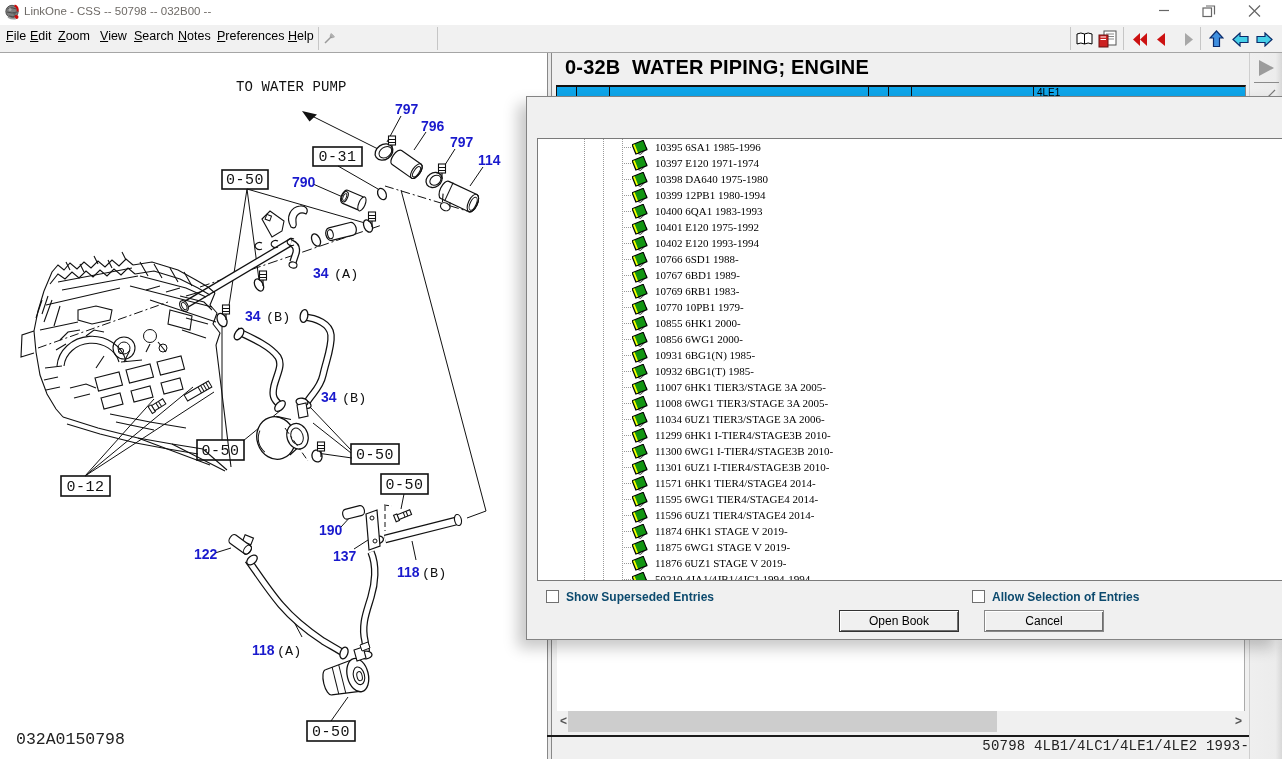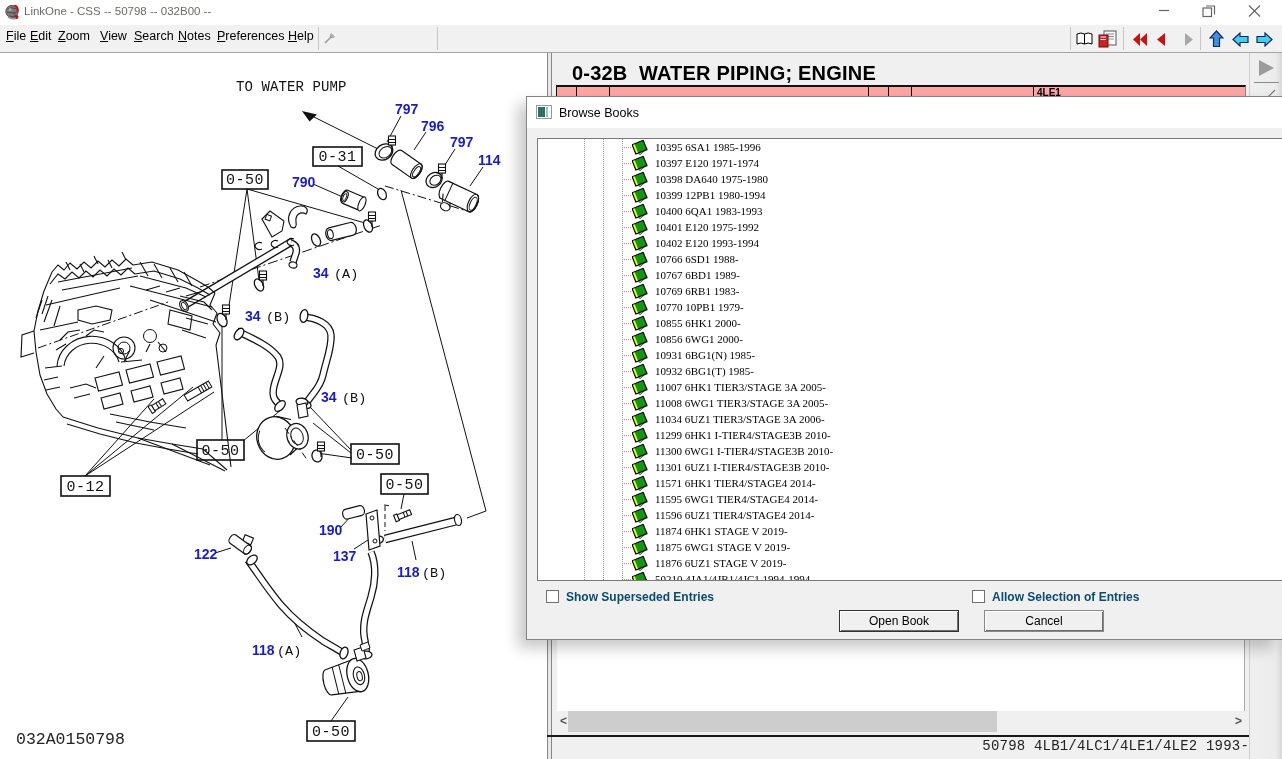--- a/index.html
+++ b/index.html
@@ -19,24 +19,24 @@
   border-bottom:1px solid #a5a5a5; }
 .menuitem { position:absolute; top:4px; font-size:12.5px; color:#000; }
 .u { text-decoration:underline; }
 .tbsep { position:absolute; top:2px; height:23px; width:1px; background:#c6c6c6; }
 
 
 #leftpane { position:absolute; left:0; top:53px; width:547px; height:706px; background:#fff; }
 #splitter { position:absolute; left:547px; top:53px; width:5px; height:706px; background:#e8e8e8;
   border-left:1px solid #888; border-right:1px solid #888; }
 #rightpane { position:absolute; left:552px; top:53px; width:697px; height:706px; background:#f0f0f0; }
-#rp-header { position:absolute; left:20px; top:3px; font-size:20px; font-weight:bold; color:#000;
-  letter-spacing:0.2px;margin-top:6px; }
-#rp-table { position:absolute; left:4px; top:32px; width:690px; height:11px; background:#fca5a5;
-  border-top:2px solid #111; border-left:1px solid #111; border-right:1px solid #888;font-weight:bold; }
+#rp-header { position:absolute; left:13px; top:3px; font-size:20px; font-weight:bold; color:#000;
+  letter-spacing:0.2px; }
+#rp-table { position:absolute; left:4px; top:32px; width:690px; height:11px; background:#0ea5e9;
+  border-top:2px solid #111; border-left:1px solid #111; border-right:1px solid #888; }
 .tcol { position:absolute; top:0; height:11px; width:1px; background:#111; }
 #rp-content { position:absolute; left:5px; top:43px; width:688px; height:615px; background:#fff; border-right:1px solid #aaa; }
 #rp-scroll { position:absolute; left:5px; top:658px; width:688px; height:21px; background:#f0f0f0; }
 #rp-thumb { position:absolute; left:11px; top:0; width:429px; height:21px; background:#cdcdcd; }
 .sarrow { position:absolute; top:3px; font-size:12px; color:#555; font-weight:bold; }
 #rp-footline { position:absolute; left:-5px; top:682px; width:702px; height:2px; background:#1a1a1a; }
 #rp-footer { position:absolute; left:0; top:685px; width:697px; text-align:right;
   font-family:"Liberation Mono", monospace; font-size:14px; letter-spacing:0.2px; color:#222; }
 
 
@@ -477,28 +477,20 @@
     <svg style="position:absolute;left:7px;top:6px" width="20" height="18" viewBox="0 0 20 18">
       <path d="M2,1 L17,9 L2,17 Z" fill="#9b9b9b"></path>
     </svg>
     <div style="position:absolute;left:4px;top:29px;width:25px;height:1px;background:#8a8a8a"></div>
     <svg style="position:absolute;left:0px;top:35px" width="33" height="10" viewBox="0 0 33 10">
       <path d="M18,9 L25,2" stroke="#777" stroke-width="1.2"></path>
     </svg>
   </div>
 
   <div id="dialog">
-    <div id="dlg-title">
-      <svg style="position:absolute;left:9px;top:8px" width="16" height="14" viewBox="0 0 16 14">
-        <rect x="0.5" y="0.5" width="15" height="13" fill="#fff" stroke="#999"></rect>
-        <rect x="2" y="2" width="7" height="10" fill="#2e6e6e"></rect>
-        <rect x="10" y="2" width="2" height="10" fill="#9fc7c7"></rect>
-      </svg>
-      <div id="dlg-title-text">Browse Books</div>
-    </div>
     <div id="dlg-list">
       <div class="vguide" style="left:46px"></div>
       <div class="vguide" style="left:65px"></div>
       <div class="vguide" style="left:84px"></div>
       <div class="hguide" style="left:84px;top:8px;width:10px"></div>
       <div class="trow" style="top:0px">
           <svg class="bicon" viewBox="0 0 17 15">
             <path d="M13,6 L15,8.5 L8.5,14.5 L3.5,12.5 Z" fill="#c8c8c8" stroke="#444" stroke-width="0.9"></path>
             <g transform="rotate(-22 8 7)">
               <rect x="1.5" y="2" width="12" height="10" fill="#129512" stroke="#000" stroke-width="1.1"></rect>

